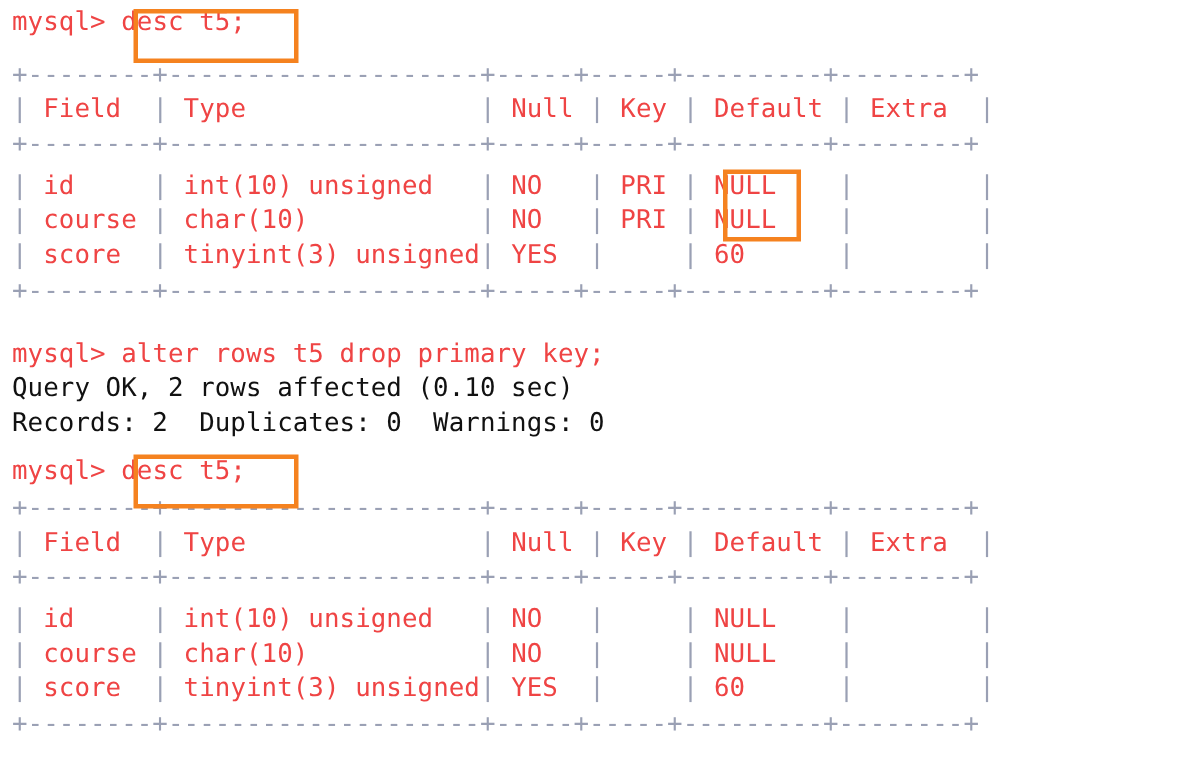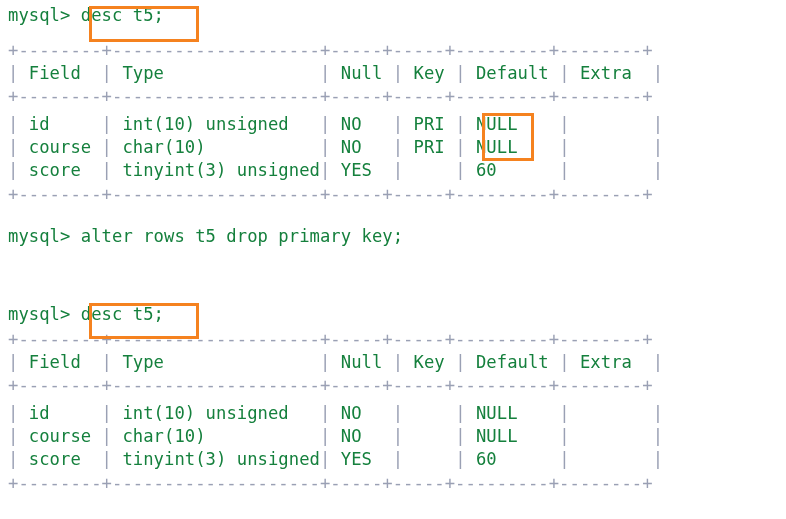--- a/index.html
+++ b/index.html
@@ -35,21 +35,21 @@
     -webkit-font-smoothing: none;
   }
 
   
   .rule {
     color: #9aa0b4;
   }
 
   
   .pipe   { color: #9aa0b4; }
-  .celltx { color: #15803d; }
+  .celltx { color: #ef4444; }
 
   
   .hl-box {
     position: absolute;
     border: 3px solid #f5821f;
     box-sizing: border-box;
     background: transparent;
     pointer-events: none;
   }
 </style>
@@ -69,20 +69,22 @@
   <div class="line" style="top:113px;"><span class="pipe">|</span><span class="celltx"> id     </span><span class="pipe">|</span><span class="celltx"> int(10) unsigned   </span><span class="pipe">|</span><span class="celltx"> NO   </span><span class="pipe">|</span><span class="celltx"> PRI </span><span class="pipe">|</span><span class="celltx"> NULL    </span><span class="pipe">|</span><span class="celltx">        </span><span class="pipe">|</span></div>
 
   <div class="line" style="top:136px;"><span class="pipe">|</span><span class="celltx"> course </span><span class="pipe">|</span><span class="celltx"> char(10)           </span><span class="pipe">|</span><span class="celltx"> NO   </span><span class="pipe">|</span><span class="celltx"> PRI </span><span class="pipe">|</span><span class="celltx"> NULL    </span><span class="pipe">|</span><span class="celltx">        </span><span class="pipe">|</span></div>
 
   <div class="line" style="top:159px;"><span class="pipe">|</span><span class="celltx"> score  </span><span class="pipe">|</span><span class="celltx"> tinyint(3) unsigned</span><span class="pipe">|</span><span class="celltx"> YES  </span><span class="pipe">|</span><span class="celltx">     </span><span class="pipe">|</span><span class="celltx"> 60      </span><span class="pipe">|</span><span class="celltx">        </span><span class="pipe">|</span></div>
 
   <div class="line rule" style="top:183px;">+--------+--------------------+-----+-----+---------+--------+</div>
 
   <div class="line" style="top:225px;"><span class="celltx">mysql&gt;</span><span class="celltx"> </span><span class="celltx">alter rows t5 drop primary key;</span></div>
 
+  <div class="line" style="top:248px;">Query OK, 2 rows affected (0.10 sec)</div>
+  <div class="line" style="top:271px;">Records: 2  Duplicates: 0  Warnings: 0</div>
 
   <div class="line" style="top:303px;"><span class="celltx">mysql&gt;</span><span class="celltx"> </span><span class="celltx">desc t5;</span></div>
 
   <div class="line rule" style="top:328px;">+--------+--------------------+-----+-----+---------+--------+</div>
 
   <div class="line" style="top:351px;"><span class="pipe">|</span><span class="celltx"> Field  </span><span class="pipe">|</span><span class="celltx"> Type               </span><span class="pipe">|</span><span class="celltx"> Null </span><span class="pipe">|</span><span class="celltx"> Key </span><span class="pipe">|</span><span class="celltx"> Default </span><span class="pipe">|</span><span class="celltx"> Extra  </span><span class="pipe">|</span></div>
 
   <div class="line rule" style="top:374px;">+--------+--------------------+-----+-----+---------+--------+</div>
 
   <div class="line" style="top:402px;"><span class="pipe">|</span><span class="celltx"> id     </span><span class="pipe">|</span><span class="celltx"> int(10) unsigned   </span><span class="pipe">|</span><span class="celltx"> NO   </span><span class="pipe">|</span><span class="celltx">     </span><span class="pipe">|</span><span class="celltx"> NULL    </span><span class="pipe">|</span><span class="celltx">        </span><span class="pipe">|</span></div>

